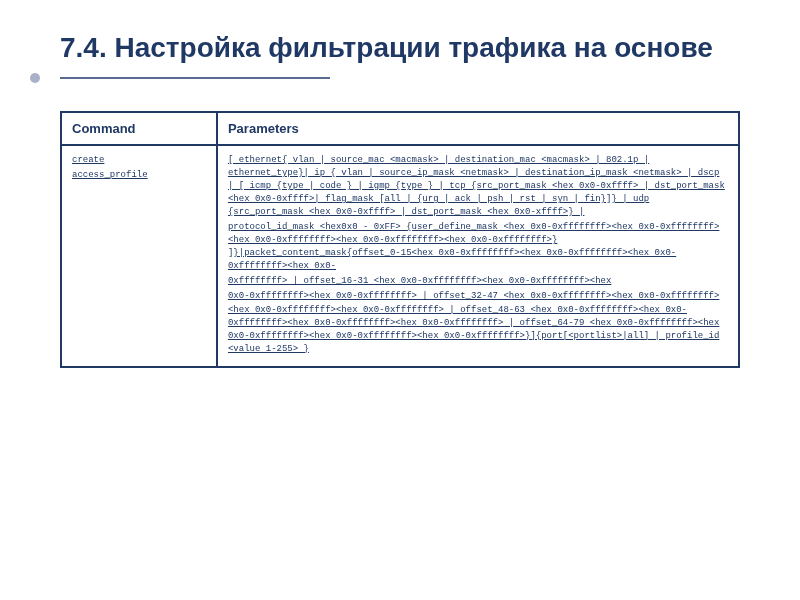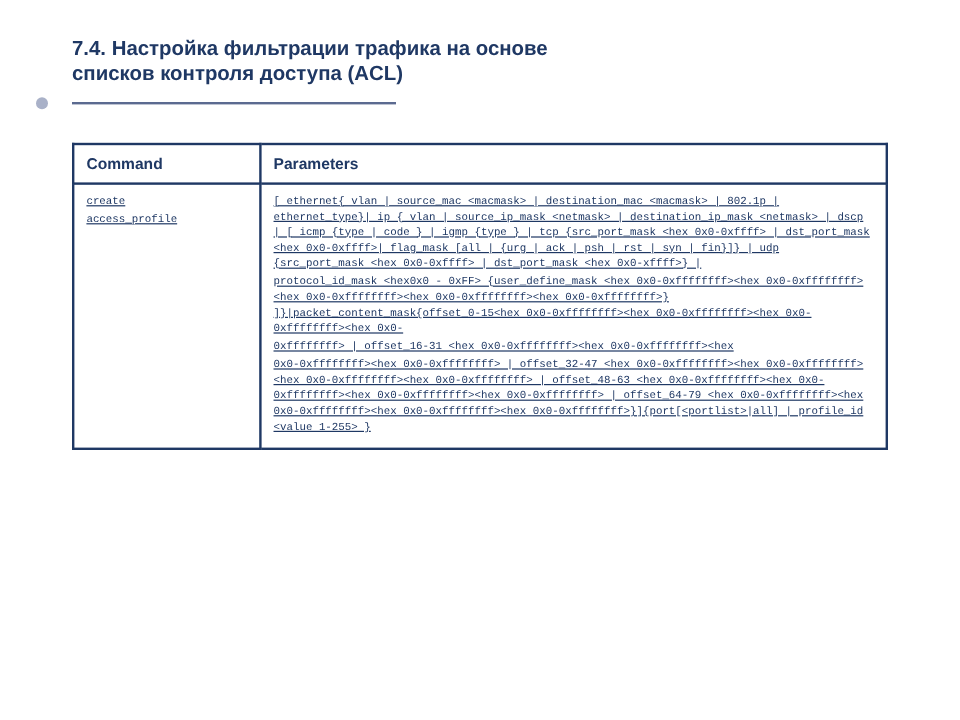--- a/index.html
+++ b/index.html
@@ -12,21 +12,21 @@
     overflow: hidden;
   }
   .slide {
     position: relative;
     width: 800px;
     height: 600px;
     box-sizing: border-box;
     padding: 30px 60px 20px 60px;
   }
   .title {
-    font-size: 17px;
+    font-size: 28px;
     font-weight: bold;
     color: #1f3864;
     line-height: 1.25;
     margin-bottom: 8px;
   }
   .title-underline {
     position: relative;
     height: 10px;
     margin-bottom: 28px;
   }
@@ -78,21 +78,20 @@
     text-decoration: underline;
   }
 </style>
 </head>
 <body>
 
 <div class="slide">
 
   <div class="title">
     <span>7.4. Настройка фильтрации трафика на основе</span><br>
-    <span>списков контроля доступа (ACL)</span>
   </div>
 
   <div class="title-underline">
     <div class="underline-bullet"></div>
     <div class="underline-main"></div>
   </div>
 
   <table class="acl">
     <colgroup>
       <col class="col-cmd">

